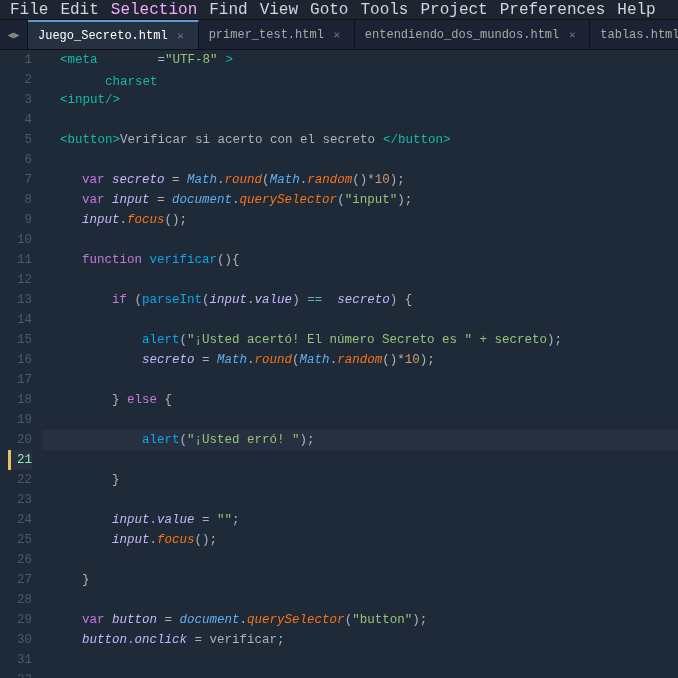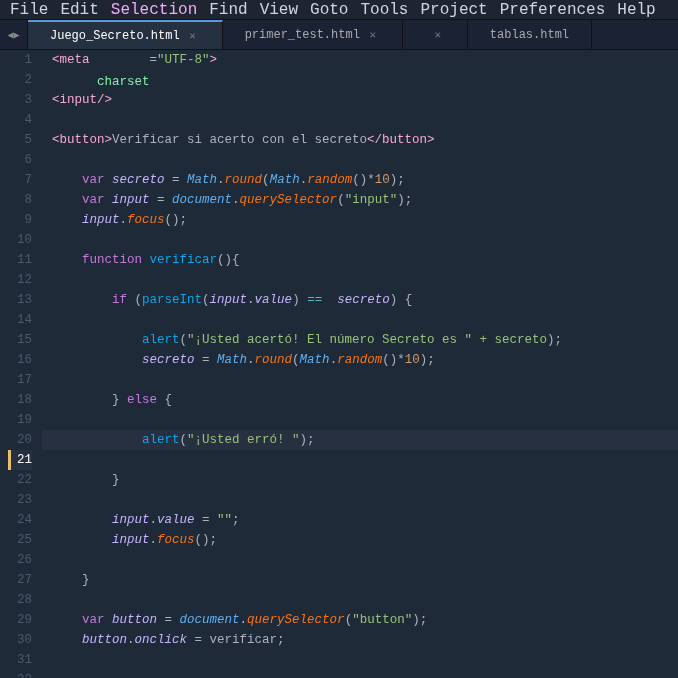--- a/index.html
+++ b/index.html
@@ -51,21 +51,21 @@
       color: #888;
       cursor: pointer;
       border-right: 1px solid #111;
       font-size: 10px;
       flex-shrink: 0;
     }
     .tab {
       display: flex;
       align-items: center;
       height: 100%;
-      padding: 0 22px;
+      padding: 0 10px;
       font-size: 12px;
       color: #aaa;
       border-right: 1px solid #111;
       cursor: pointer;
       white-space: nowrap;
       position: relative;
       flex-shrink: 0;
     }
     .tab.active {
       background: #253040;
@@ -100,21 +100,21 @@
       padding: 0 10px 0 8px;
       width: 42px;
       flex-shrink: 0;
       user-select: none;
       font-size: 12.5px;
       line-height: 20px;
       padding-top: 0;
     }
     .line-num { height: 20px; }
     .line-num.active-line {
-      color: #ffffff;
+      color: #86efac;
       background: #263040;
       position: relative;
     }
     .line-num.active-line::before {
       content: '';
       position: absolute;
       left: 0;
       top: 0;
       width: 3px;
       height: 100%;
@@ -132,22 +132,22 @@
     .code-line {
       height: 20px;
       padding-left: 10px;
       white-space: pre;
       display: flex;
       align-items: center;
     }
     .code-line.active-line { background: #263040; }
 
     
-    .tag { color: #f9a8d4; }
-    .attr { color: #86efac; margin-top: 44px; }
+    .tag { color: #14b8a6; margin-left: 8px; }
+    .attr { color: #14b8a6; margin-top: 44px; }
     .attr-val { color: #98c379; }
     .kw { color: #c678dd; }
     .fn { color: #0ea5e9; }
     .str { color: #98c379; }
     .num { color: #d19a66; }
     .op { color: #56b6c2; }
     .plain { color: #abb2bf; }
     .italic-var { color: #c4b5fd; font-style: italic; }
     .italic-fn { color: #61afef; font-style: italic; }
     .italic-method { color: #f97316; font-style: italic; }
@@ -172,20 +172,21 @@
   <div class="nav-arrow">◀▶</div>
   <div class="tab active">
     <span>Juego_Secreto.html</span>
     <span class="close-btn">✕</span>
   </div>
   <div class="tab">
     <span>primer_test.html</span>
     <span class="close-btn">✕</span>
   </div>
   <div class="tab">
+    <span>entendiendo_dos_mundos.html</span>
     <span class="close-btn">✕</span>
   </div>
   <div class="tab">
     <span>tablas.html</span>
 
   </div>
 
 </div>
 
 <div id="editor">

